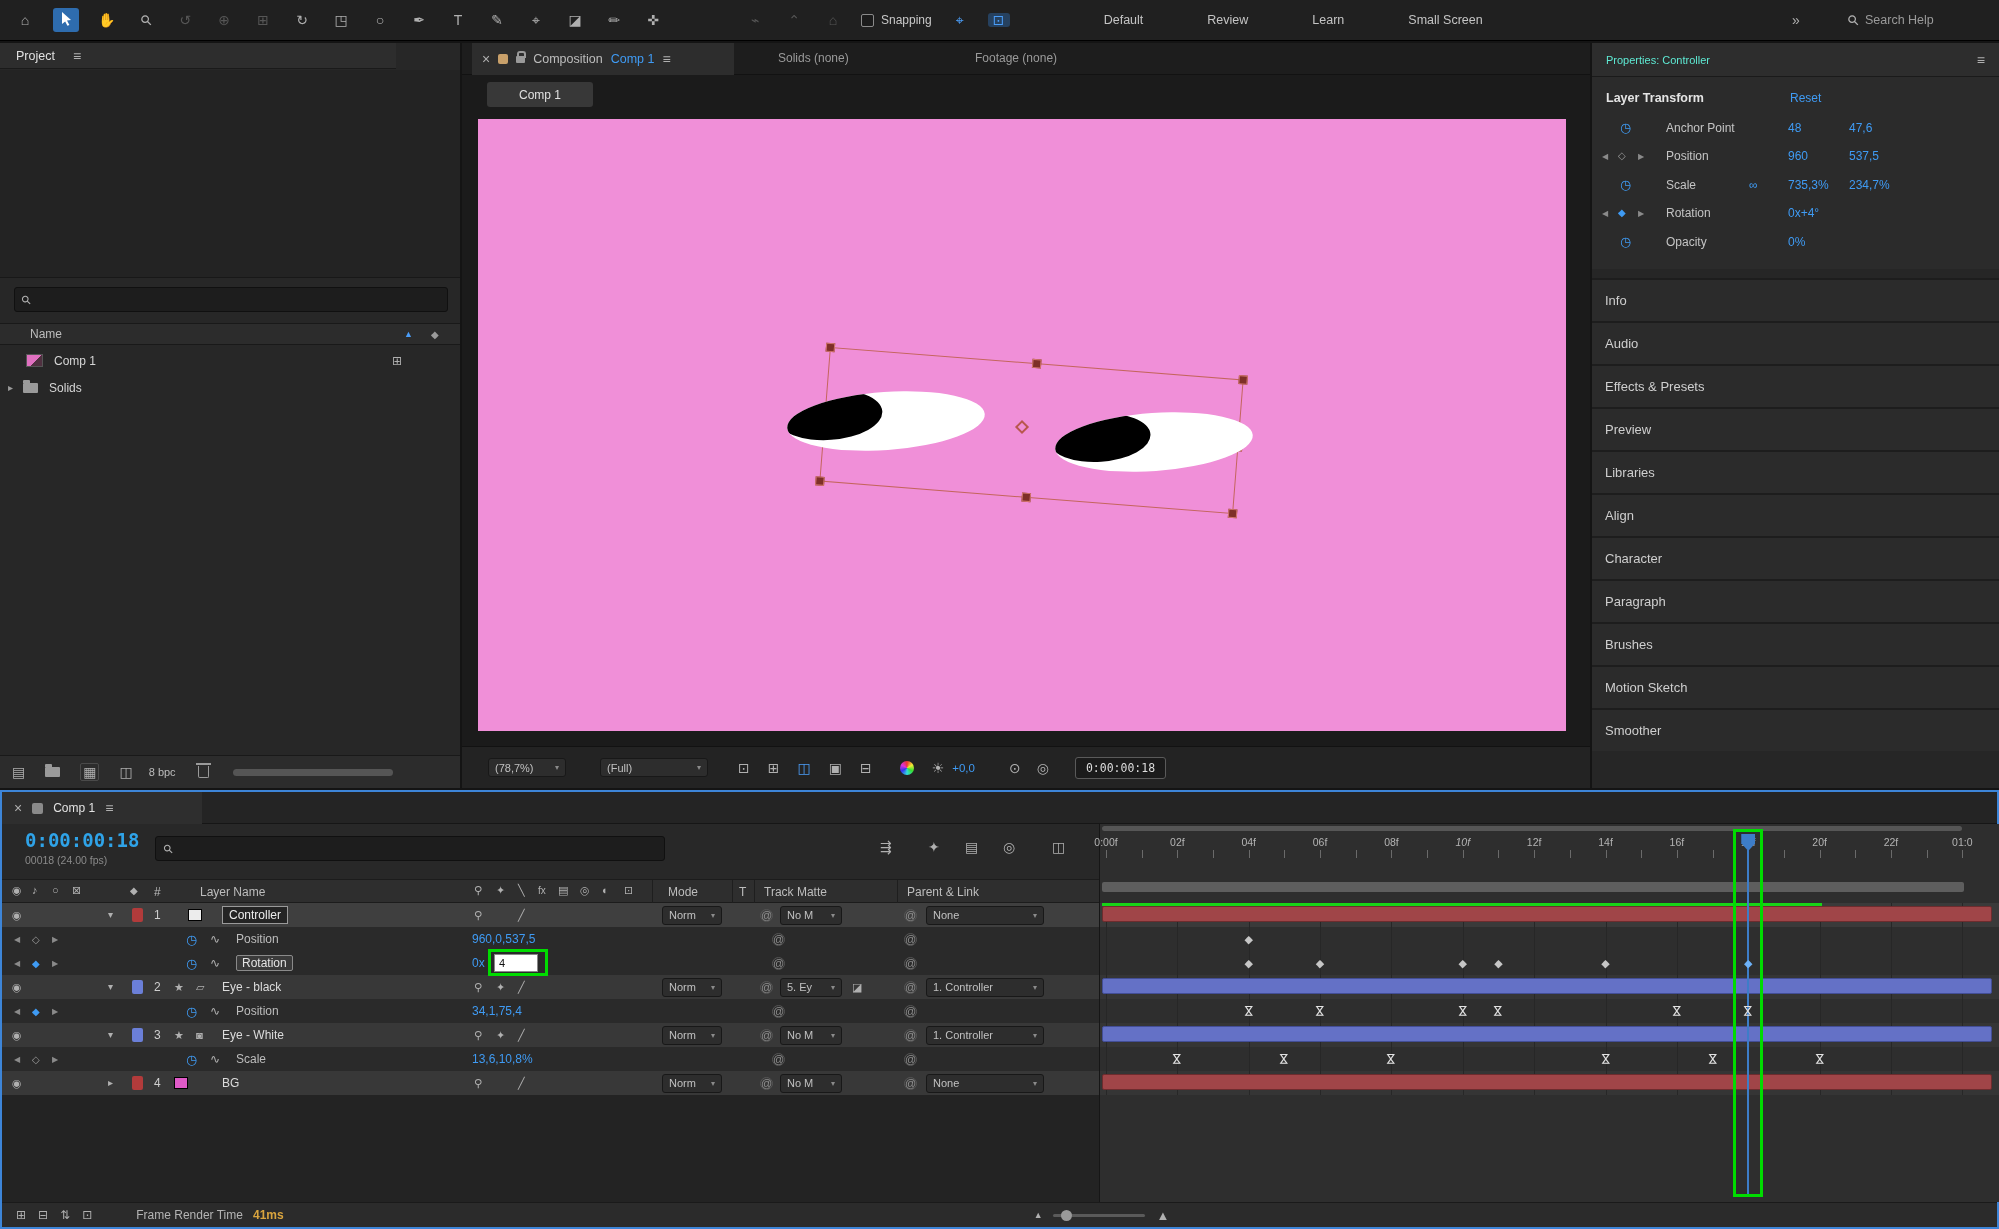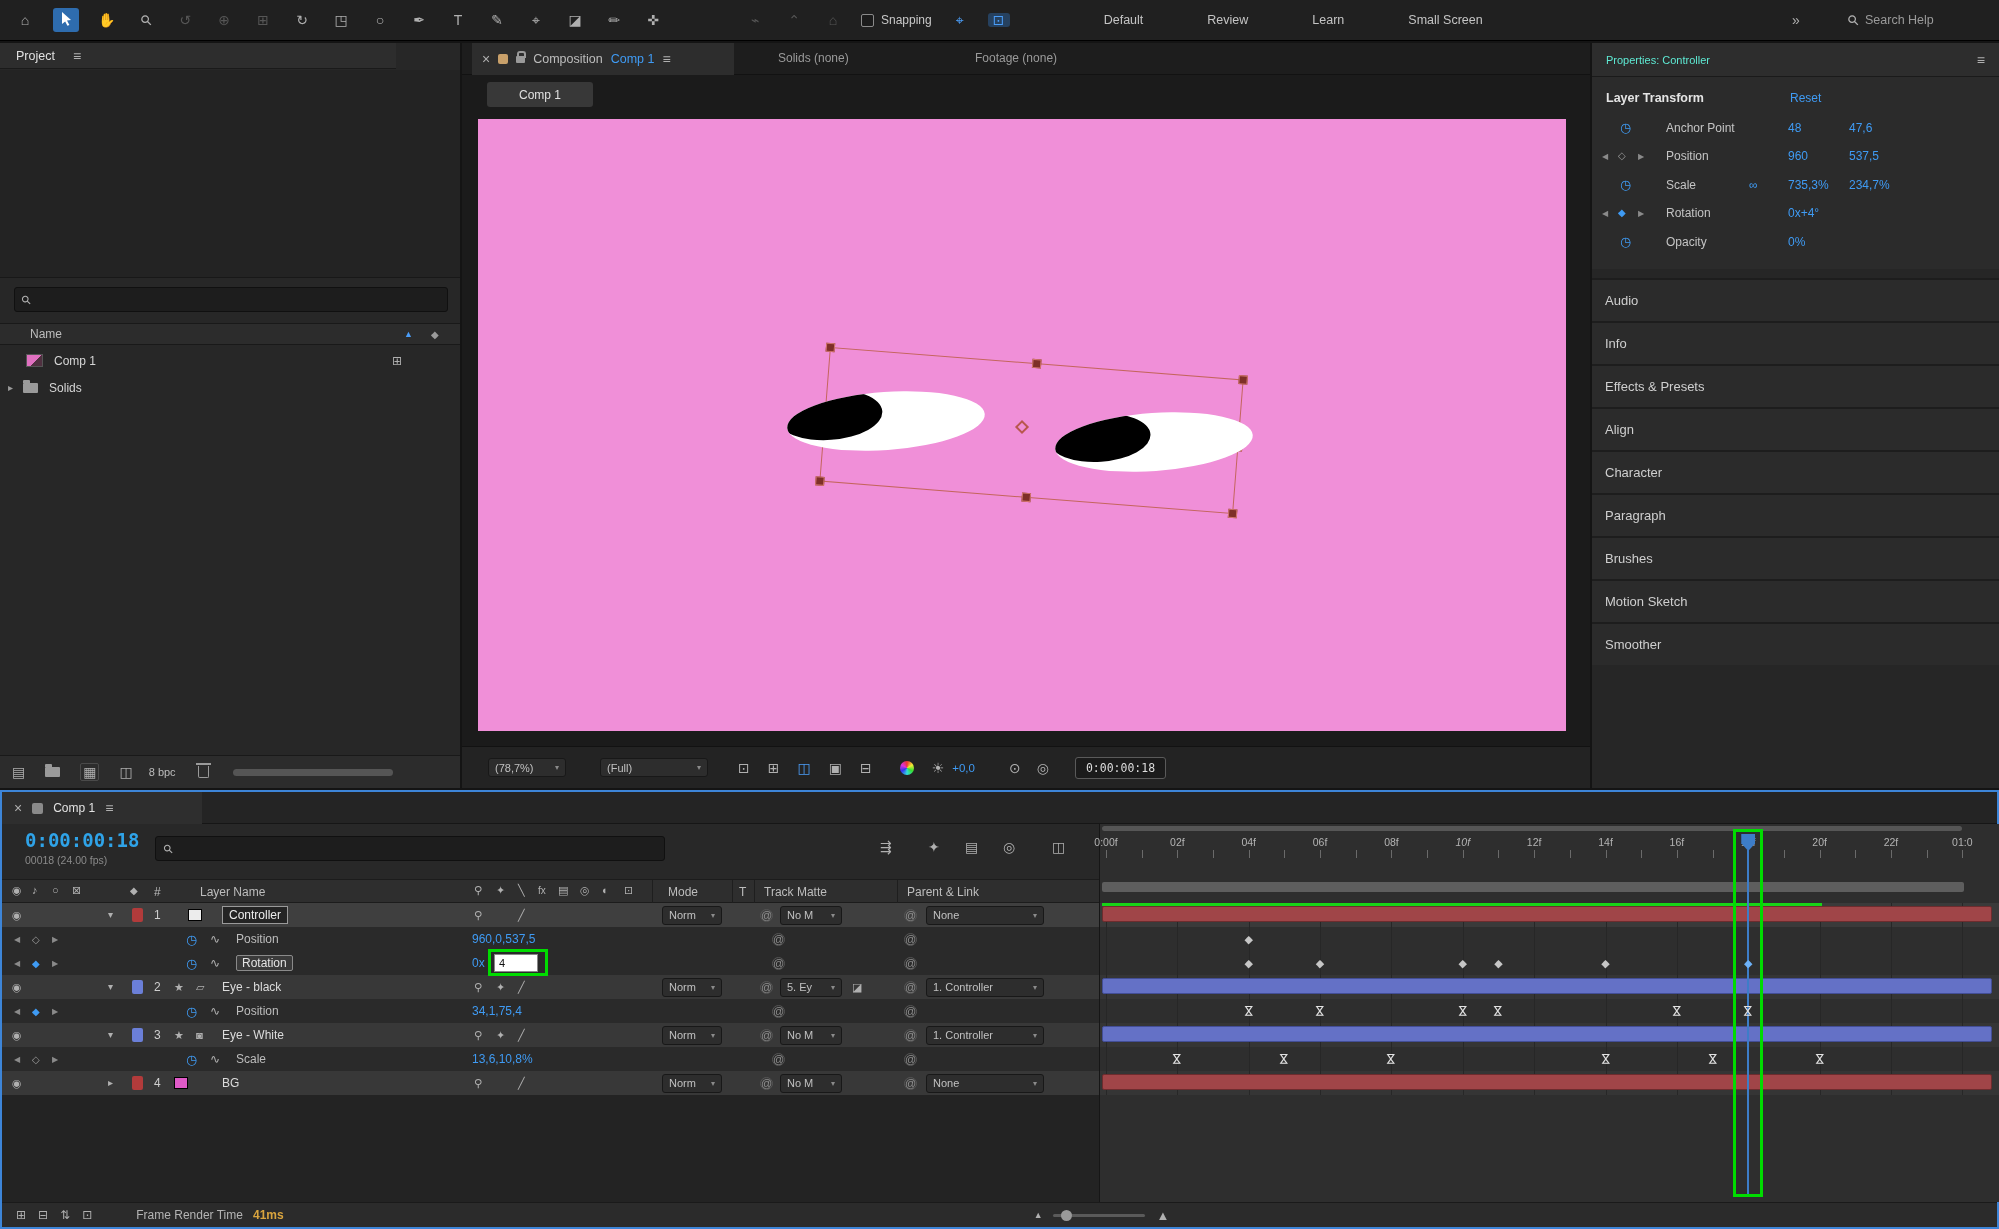--- a/index.html
+++ b/index.html
@@ -263,27 +263,33 @@
         <span class="v1 blue">0x+4°</span>
       </div>
       <div class="prow" style="top:152px">
         <span class="abs stopwatch" style="left:28px;top:5px">◷</span>
         <span class="lbl">Opacity</span>
         <span class="v1 blue">0%</span>
       </div>
     </div>
     <div class="abs" style="left:0;top:235px;width:407px">
         <div class="collapsed-panel">
+          <span>Info</span>
+        </div>
+        <div class="collapsed-panel">
           <span>Audio</span>
         </div>
         <div class="collapsed-panel">
-          <span>Info</span>
-        </div>
-        <div class="collapsed-panel">
           <span>Effects &amp; Presets</span>
+        </div>
+        <div class="collapsed-panel">
+          <span>Preview</span>
+        </div>
+        <div class="collapsed-panel">
+          <span>Libraries</span>
         </div>
         <div class="collapsed-panel">
           <span>Align</span>
         </div>
         <div class="collapsed-panel">
           <span>Character</span>
         </div>
         <div class="collapsed-panel">
           <span>Paragraph</span>
         </div>

